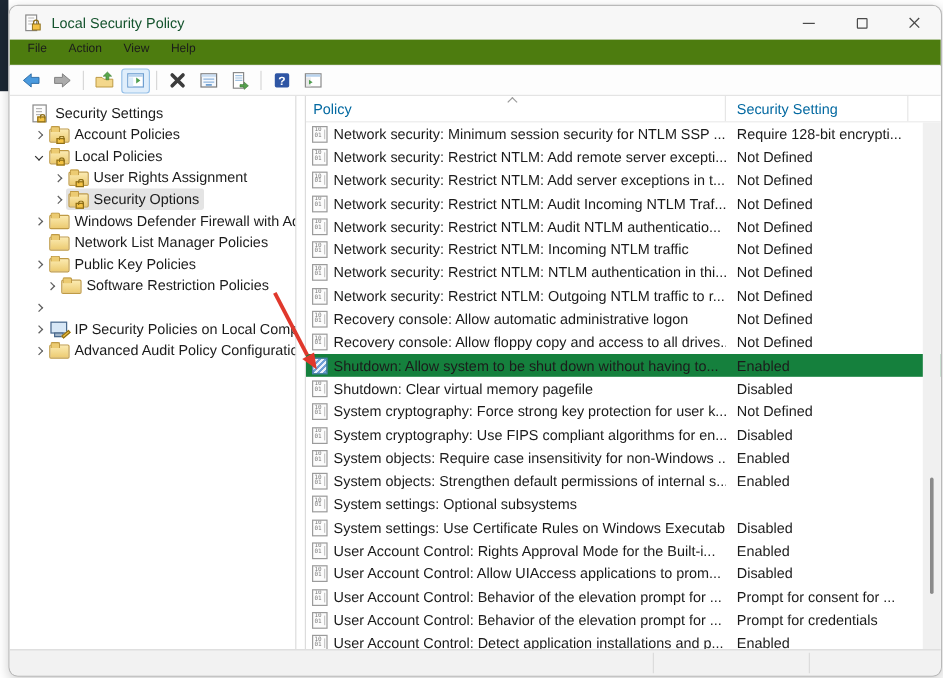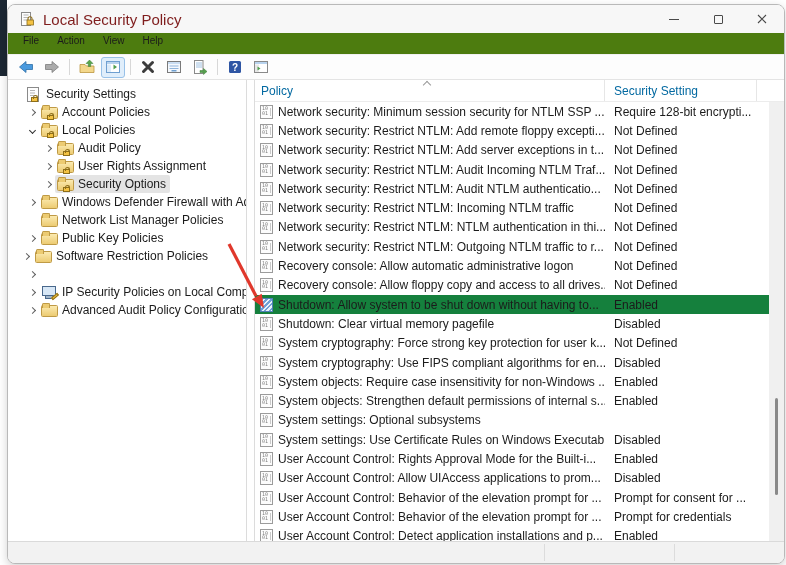--- a/index.html
+++ b/index.html
@@ -14,21 +14,21 @@
 
   .window {
     position:absolute; left:7px; top:4px; width:778px; height:560px;
     background:#fff; border:1px solid #b9b9b9; border-radius:8px;
     box-shadow:0 3px 10px rgba(0,0,0,.18);
     display:flex; flex-direction:column; overflow:hidden;
   }
 
   
   .titlebar { height:28px; background:#f7f7f7; display:flex; align-items:center; padding-left:11px; flex:none; }
-  .title-text { font-size:15px; color:#7f1d1d; margin-left:8px; }
+  .title-text { font-size:12px; color:#14532d; margin-left:8px; }
   .tb-spacer { flex:1; }
   .win-btn { width:44px; height:28px; display:flex; align-items:center; justify-content:center; }
   .min-glyph { width:10px; height:1px; background:#4a4a4a; }
   .max-glyph { width:9px; height:9px; border:1px solid #4a4a4a; border-radius:1px; }
 
   
   .menubar { height:22px; background:#4d7c0f; display:flex; align-items:flex-start; padding-left:6px; font-size:10px; border-bottom:1px solid #f1f1f1; flex:none; }
   .menu-item { padding:2px 9px; }
 
   
@@ -241,29 +241,20 @@
               </span>
               <span class="tlabel">Local Policies</span>
             </span>
           </div>
           <div class="tree-item" style="padding-left: 34px;">
             <span class="chev"></span>
             <span class="node">
               <span class="tico folder">
                 <span class="lock"></span>
               </span>
-              <span class="tlabel">Audit Policy</span>
-            </span>
-          </div>
-          <div class="tree-item" style="padding-left: 34px;">
-            <span class="chev"></span>
-            <span class="node">
-              <span class="tico folder">
-                <span class="lock"></span>
-              </span>
               <span class="tlabel">User Rights Assignment</span>
             </span>
           </div>
           <div class="tree-item" style="padding-left: 34px;">
             <span class="chev"></span>
             <span class="node selected">
               <span class="tico folder">
                 <span class="lock"></span>
               </span>
               <span class="tlabel">Security Options</span>
@@ -283,21 +274,21 @@
               <span class="tlabel">Network List Manager Policies</span>
             </span>
           </div>
           <div class="tree-item" style="padding-left: 18px;">
             <span class="chev"></span>
             <span class="node">
               <span class="tico folder"></span>
               <span class="tlabel">Public Key Policies</span>
             </span>
           </div>
-          <div class="tree-item" style="padding-left: 12px; align-items: center;">
+          <div class="tree-item" style="padding-left: 28px; align-items: center;">
             <span class="chev"></span>
             <span class="node">
               <span class="tico folder"></span>
               <span class="tlabel">Software Restriction Policies</span>
             </span>
           </div>
           <div class="tree-item" style="padding-left: 18px;">
             <span class="chev"></span>
           </div>
           <div class="tree-item" style="padding-left: 18px;">
@@ -331,21 +322,21 @@
         <div class="hcol rest"></div>
       </div>
       <div class="lrows">
           <div class="lrow">
             <span class="picon"></span>
             <span class="ptext">Network security: Minimum session security for NTLM SSP ...</span>
             <span class="stext">Require 128-bit encrypti...</span>
           </div>
           <div class="lrow">
             <span class="picon"></span>
-            <span class="ptext">Network security: Restrict NTLM: Add remote floppy excepti...</span>
+            <span class="ptext">Network security: Restrict NTLM: Add remote server excepti...</span>
             <span class="stext">Not Defined</span>
           </div>
           <div class="lrow">
             <span class="picon"></span>
             <span class="ptext">Network security: Restrict NTLM: Add server exceptions in t...</span>
             <span class="stext">Not Defined</span>
           </div>
           <div class="lrow">
             <span class="picon"></span>
             <span class="ptext">Network security: Restrict NTLM: Audit Incoming NTLM Traf...</span>

